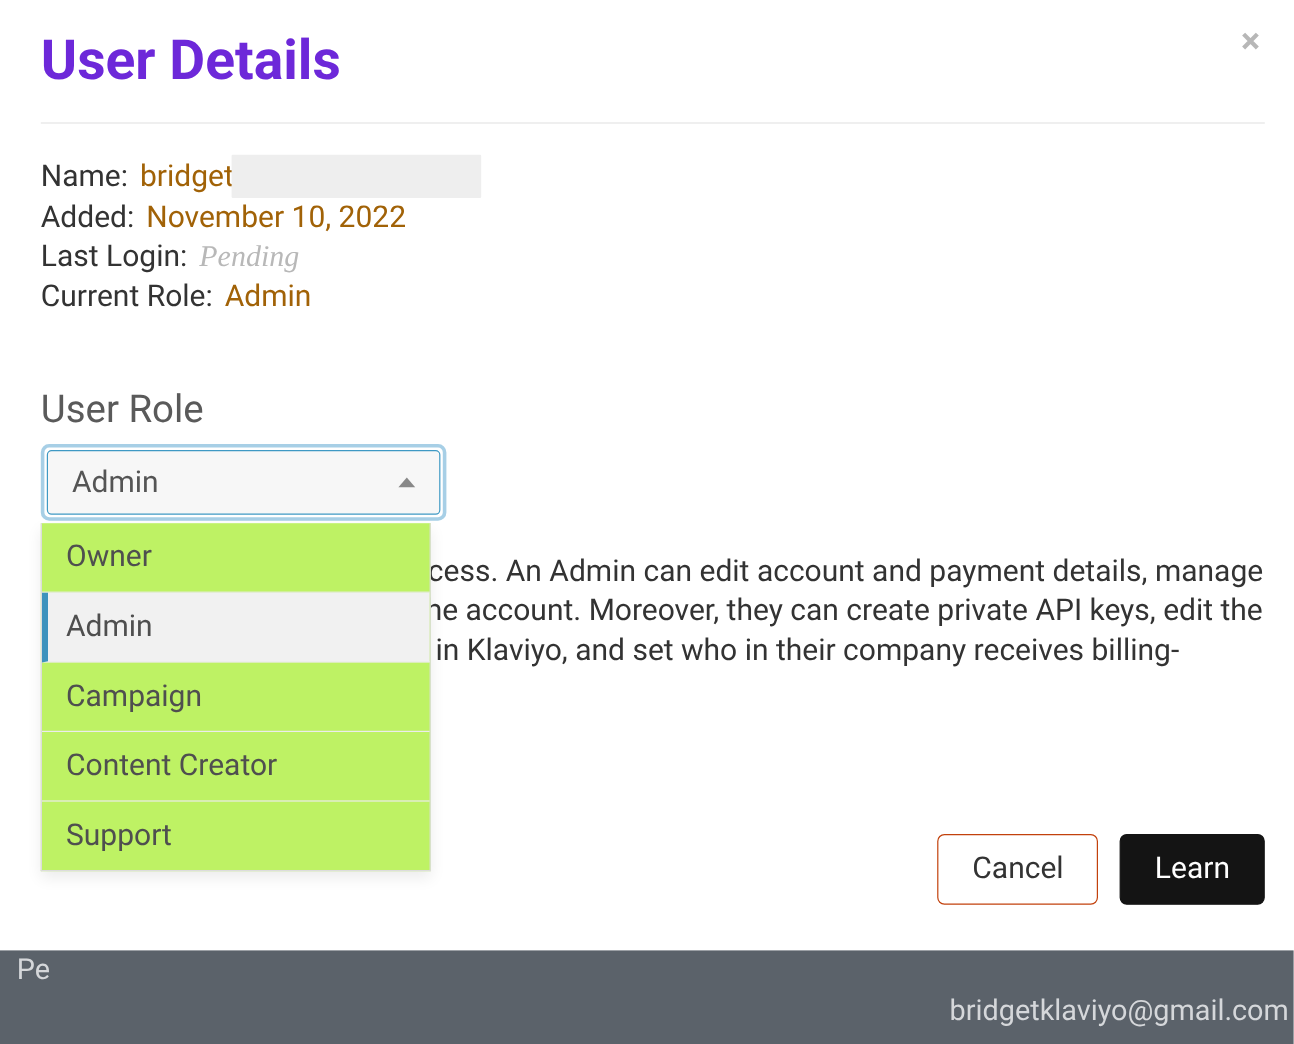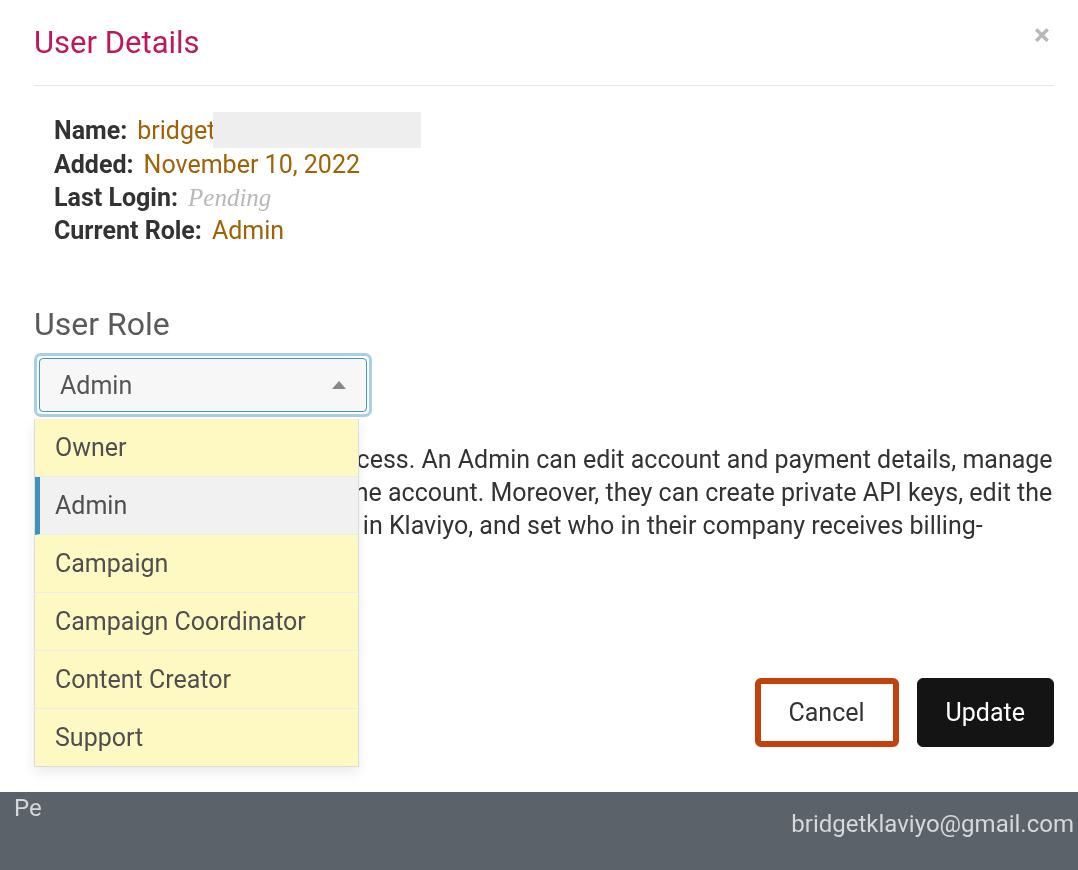--- a/index.html
+++ b/index.html
@@ -24,46 +24,45 @@
       padding: 24px 24px 0 24px;
     }
     .modal-header {
       display: flex;
       justify-content: space-between;
       align-items: flex-start;
       border-bottom: 1px solid #e5e5e5;
       padding-bottom: 24px;
     }
     .modal-title {
-      font-size: 31px;
-      font-weight: 400;
-      color: #be185d;
+      font-size: 46px;
+      font-weight: 700;
+      color: #6d28d9;
     }
     .close-icon {
       font-size: 30px;
       font-weight: 700;
       color: #b7b7b7;
       cursor: pointer;
       line-height: 0.7;
       padding-right: 4px;
     }
     .details-block {
       margin-top: 26px;
       font-size: 25px;
       line-height: 1.32;
       color: #333;
     }
     .details-row {
       display: flex;
       align-items: center;
     }
     .details-label {
-      font-weight: 700;
+      font-weight: 400;
       margin-right: 10px;
-      margin-left: 20px;
     }
     .details-value {
       color: #a16207;
       font-weight: 400;
     }
     .pending {
       font-style: italic;
       color: #b8b8b8;
       font-family: Liberation Serif, serif;
     }
@@ -113,21 +112,21 @@
       height: 0;
       border-left: 7px solid transparent;
       border-right: 7px solid transparent;
       border-bottom: 8px solid #888;
     }
     .dropdown {
       position: absolute;
       top: 66px;
       left: 0;
       width: 325px;
-      background: #fef9c3;
+      background: #bef264;
       border: 1px solid #dcdcdc;
       border-top: none;
       box-shadow: 0 6px 12px rgba(0,0,0,0.08);
       z-index: 10;
     }
     .dropdown-item {
       padding: 14px 20px;
       font-size: 25px;
       color: #4f4f4f;
       border-bottom: 1px solid #ececec;
@@ -165,21 +164,21 @@
       padding-bottom: 30px;
     }
     .btn {
       font-size: 25px;
       padding: 14px 28px;
       border-radius: 6px;
       cursor: pointer;
     }
     .btn-cancel {
       background: #fff;
-      border: 6px solid #c2410c;
+      border: 1px solid #c2410c;
       color: #333;
     }
     .btn-update {
       background: #141414;
       border: 1px solid #141414;
       color: #fff;
     }
     .backdrop-bar {
       position: absolute;
       top: 792px;
@@ -193,21 +192,21 @@
       position: absolute;
       left: 14px;
       top: 794px;
       font-size: 24px;
       color: #d5d7da;
       z-index: 1;
     }
     .backdrop-right {
       position: absolute;
       right: 4px;
-      top: 810px;
+      top: 828px;
       font-size: 24px;
       color: #d5d7da;
       z-index: 1;
     }
   </style>
 </head>
 <body>
 
 <div class="backdrop-bar"></div>
 <div class="backdrop-left">Pe</div>
@@ -247,30 +246,29 @@
       <div class="select-box">
         <span>Admin</span>
         <span class="caret-up"></span>
       </div>
     </div>
 
     <div class="dropdown">
       <div class="dropdown-item">Owner</div>
       <div class="dropdown-item selected">Admin</div>
       <div class="dropdown-item">Campaign</div>
-      <div class="dropdown-item">Campaign Coordinator</div>
       <div class="dropdown-item">Content Creator</div>
       <div class="dropdown-item">Support</div>
     </div>
   </div>
 
   <div class="description">
     <span class="role-name-bold">Admin:</span><span> Complete account access. An Admin can edit account and payment details, manage users, and export data from the account. Moreover, they can create private API keys, edit the Domain and Hosting settings in Klaviyo, and set who in their company receives billing-related notifications.</span>
   </div>
 
   <a class="learn-link">Learn more about User Roles</a>
 
   <div class="modal-footer">
     <button class="btn btn-cancel">Cancel</button>
-    <button class="btn btn-update">Update</button>
+    <button class="btn btn-update">Learn</button>
   </div>
 
 </div>
 
 </body></html>

